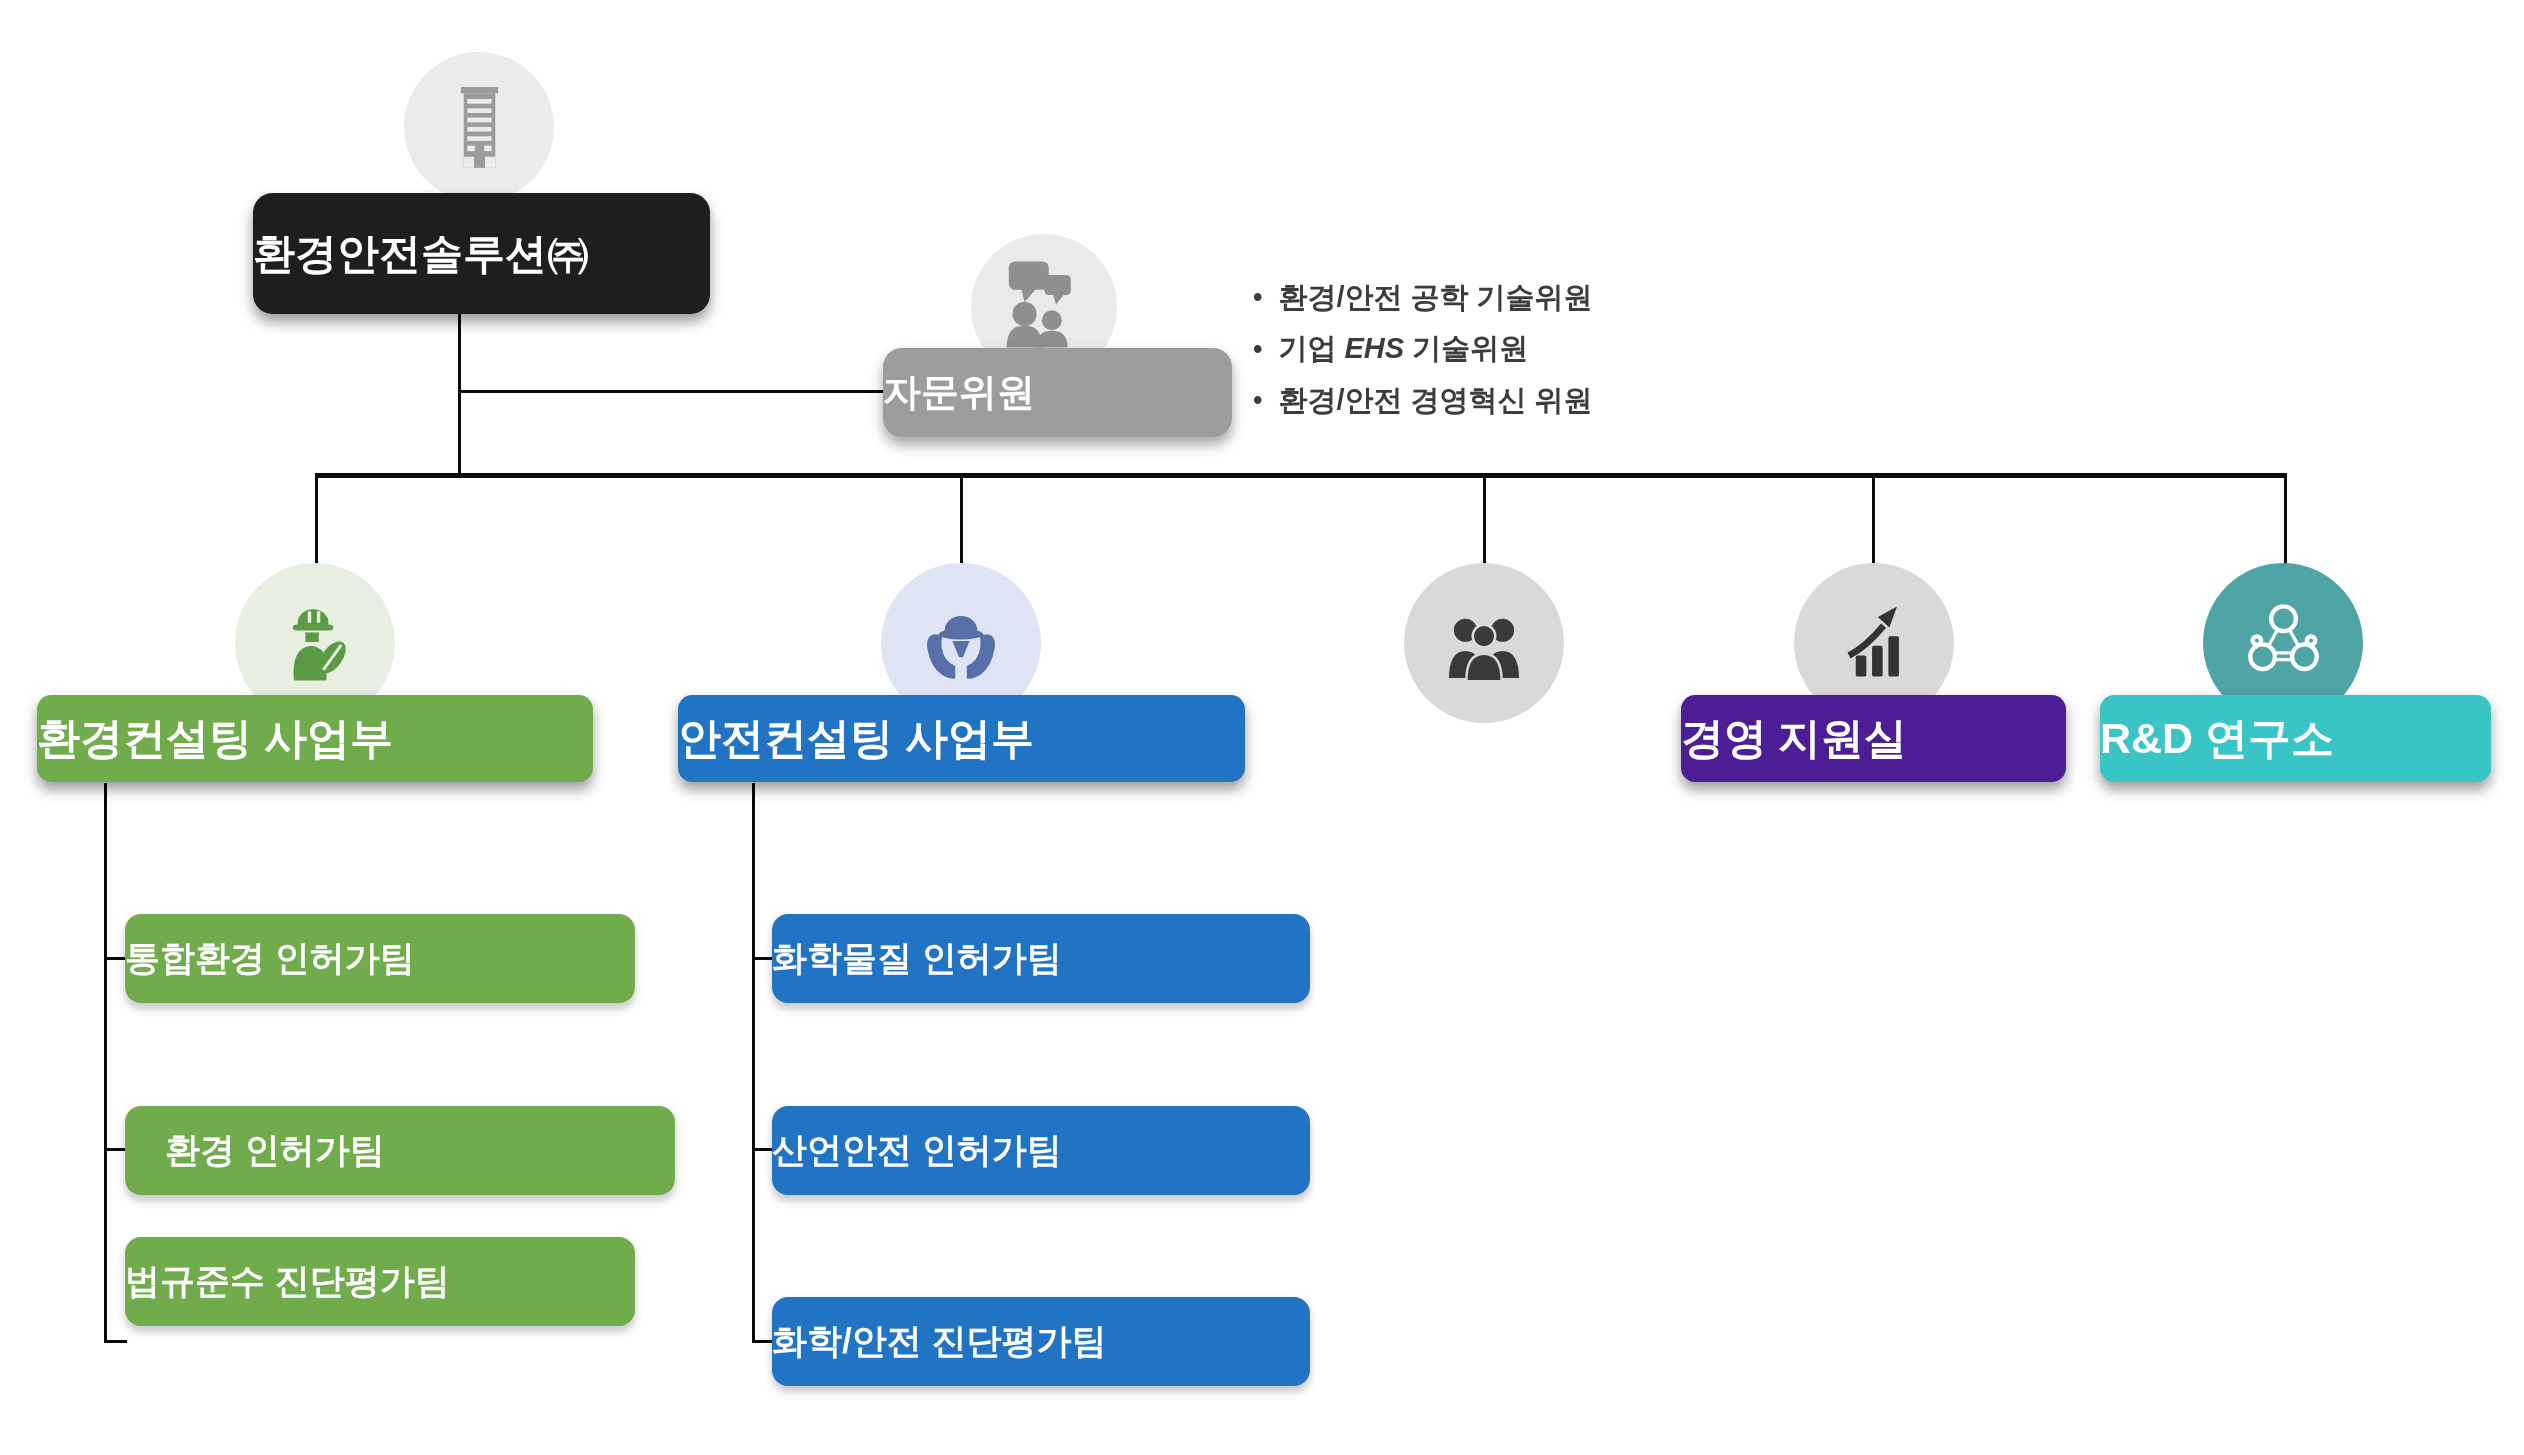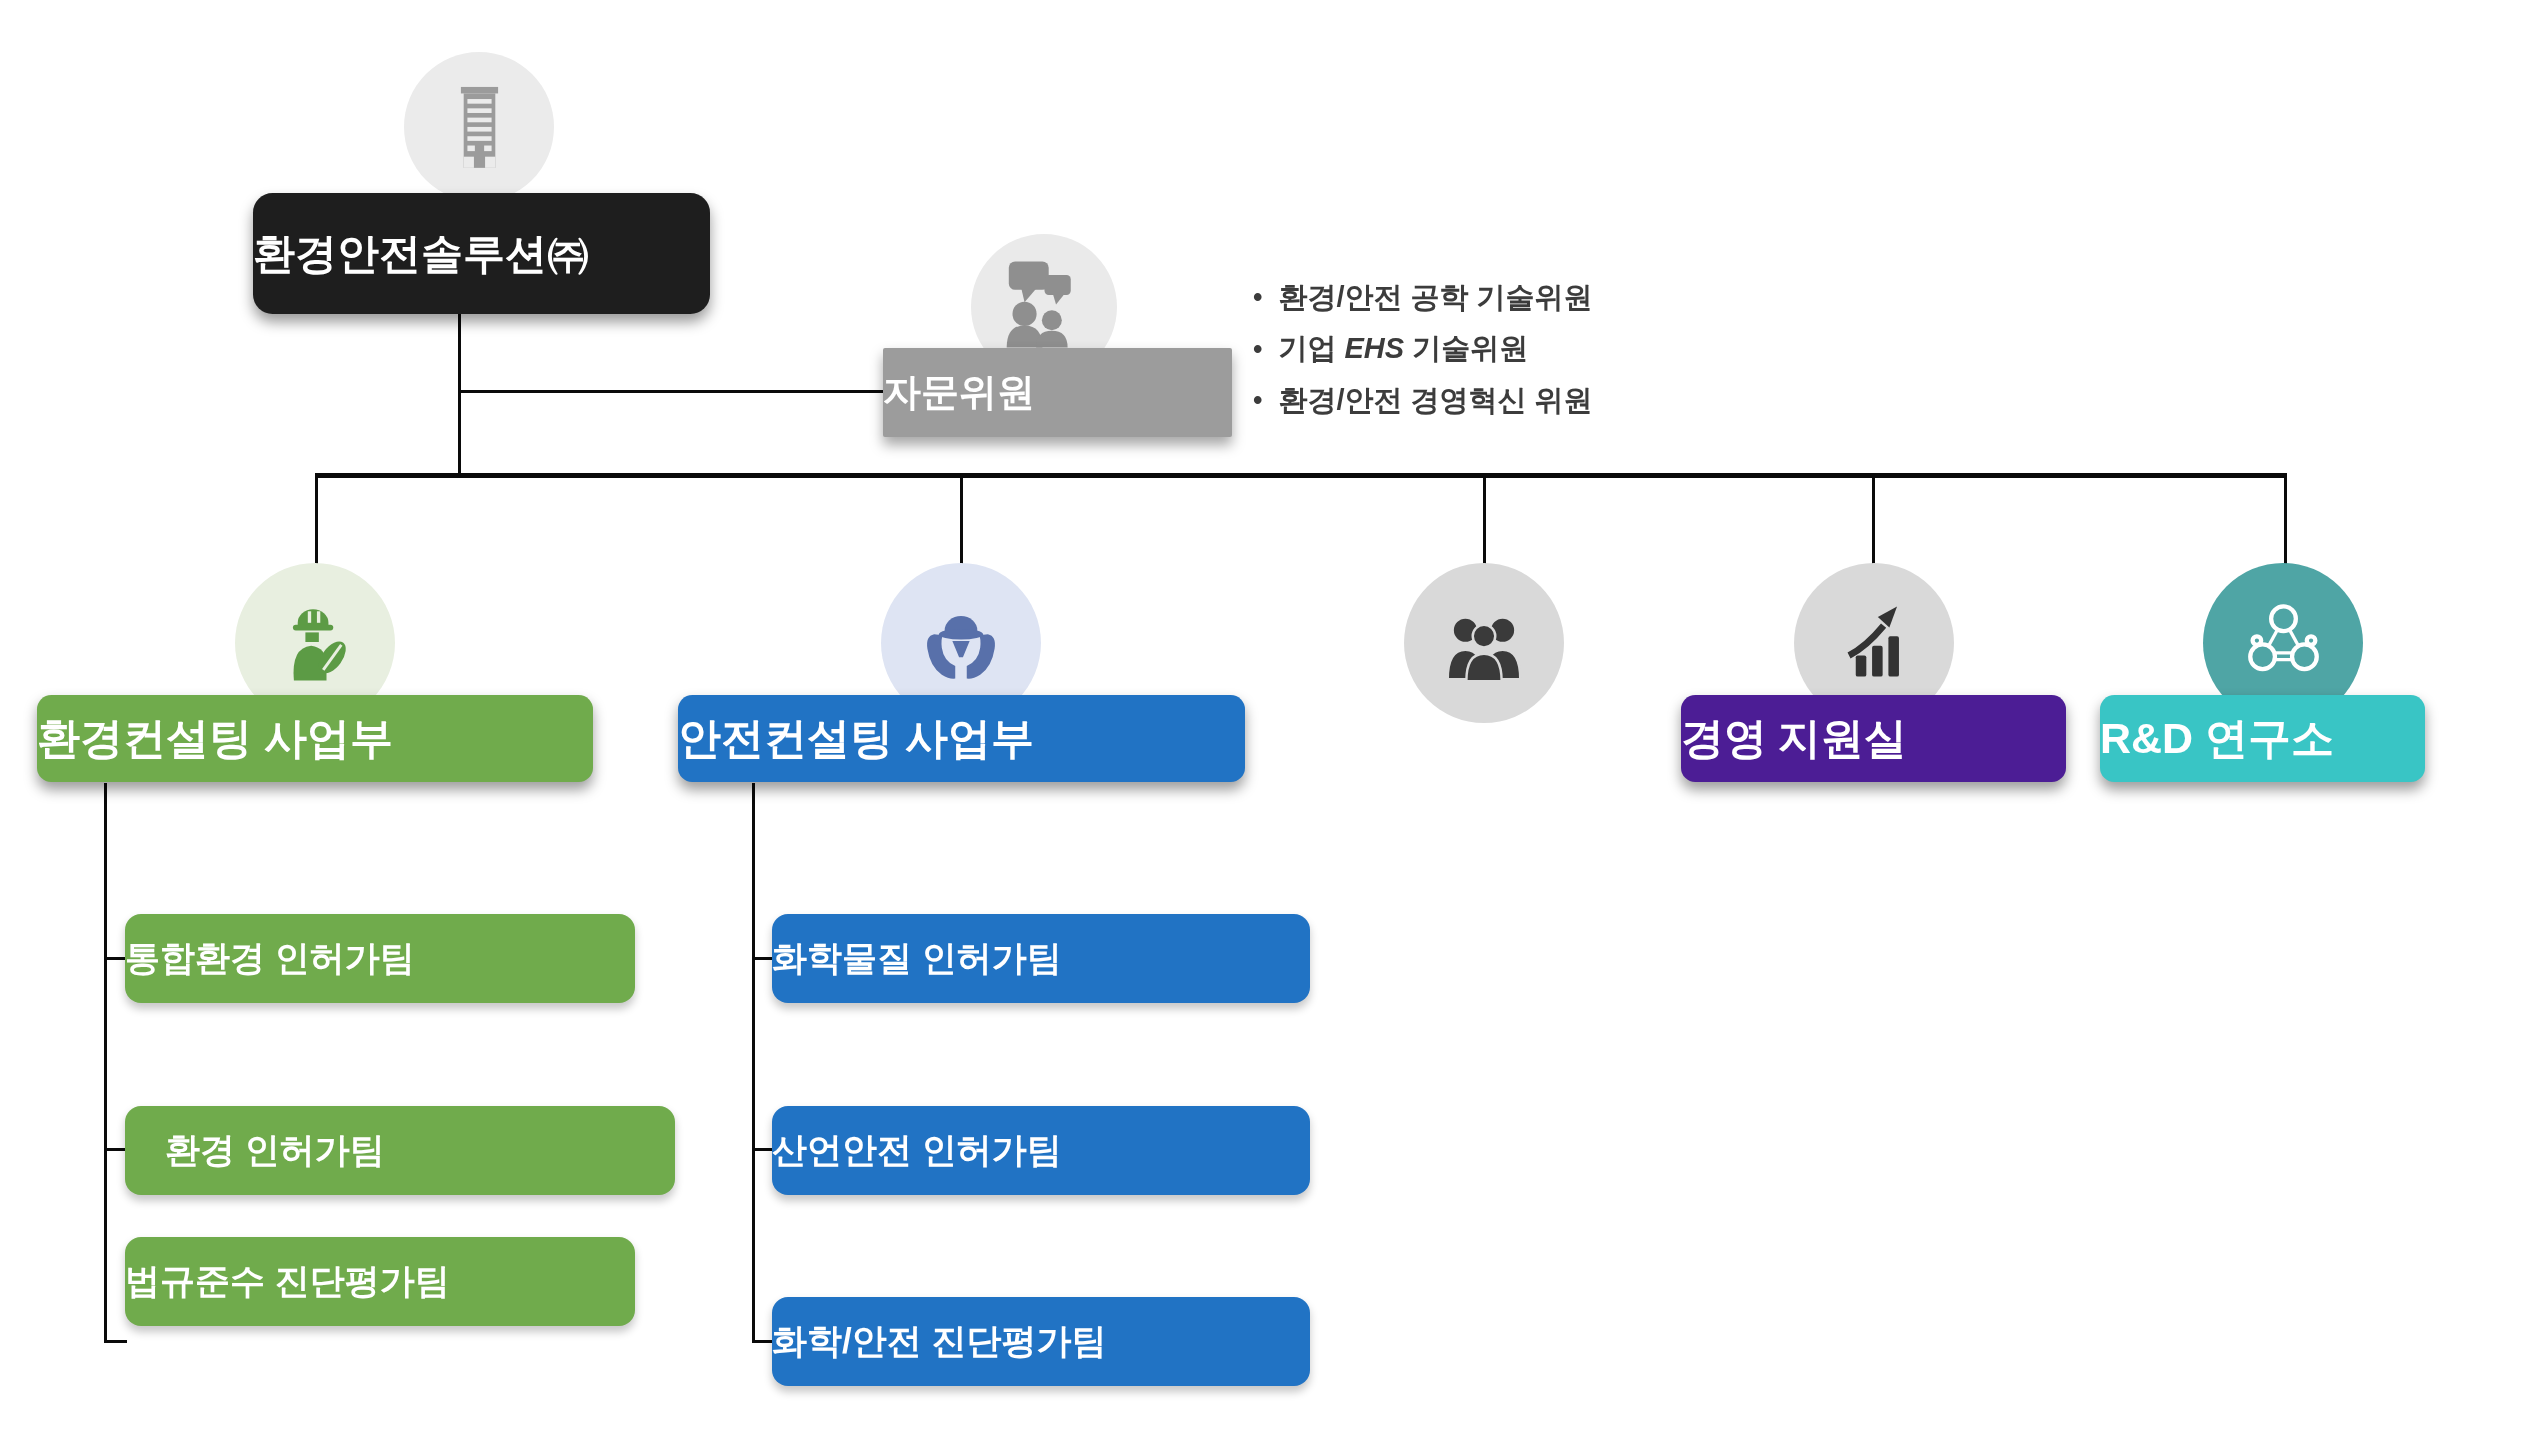--- a/index.html
+++ b/index.html
@@ -6,21 +6,21 @@
   .stage{position:relative;width:2525px;height:1455px;background:#ffffff;
          font-family:"Liberation Sans",sans-serif;overflow:hidden;}
   .line{position:absolute;background:#0a0a0a;z-index:0;}
   .circle{position:absolute;border-radius:50%;display:flex;align-items:center;
           justify-content:center;z-index:1;}
   .box{position:absolute;display:flex;align-items:center;justify-content:flex-start;
        color:#ffffff;font-weight:bold;z-index:2;text-align:center;}
   .root-box{left:253px;top:193px;width:457px;height:121px;background:#1E1E1E;
             border-radius:19.6px;font-size:42px;box-shadow:0 8px 14.3px rgba(0,0,0,.40);}
   .adv-box{left:883px;top:348px;width:349px;height:89px;background:#9C9C9C;
-           border-radius:2px;font-size:38px;box-shadow:0 7.1px 12.5px rgba(0,0,0,.35);}
+           border-radius:19px;font-size:38px;box-shadow:0 7.1px 12.5px rgba(0,0,0,.35);}
   .dept{top:695px;height:87px;border-radius:14.3px;font-size:43px;
         box-shadow:0 7.1px 12.5px rgba(0,0,0,.38);}
   .team{height:89px;border-radius:16px;font-size:35px;
         box-shadow:0 5.3px 9px rgba(0,0,0,.22);}
   .team-green{left:125px;width:510px;background:#70AB4C;}
   .team-blue{left:772px;width:538px;background:#2173C4;}
   .bullets{position:absolute;left:1253px;top:278px;z-index:2;}
   .bullet{display:flex;align-items:center;gap:16px;height:39px;margin-bottom:12.5px;
           font-size:29px;font-weight:bold;color:#3C3C3C;}
   .bullet .dot{font-size:27px;line-height:1;}
@@ -191,21 +191,21 @@
 
   <div class="box dept" style="left:37px;width:556px;background:#70AB4C;">
     <span>환경컨설팅 사업부</span>
   </div>
   <div class="box dept" style="left:678px;width:567px;background:#2173C4;">
     <span>안전컨설팅 사업부</span>
   </div>
   <div class="box dept" style="left:1681px;width:385px;background:#4c1d95;font-family:Liberation Serif, serif;">
     <span>경영 지원실</span>
   </div>
-  <div class="box dept" style="left:2100px;width:325px;background:#39C5C5;">
+  <div class="box dept" style="left:2100px;width:391px;background:#39C5C5;">
     <span>R&amp;D 연구소</span>
   </div>
 
   <div class="box team team-green" style="top:914px;">
     <span>통합환경 인허가팀</span>
   </div>
   <div class="box team team-green" style="top:1106px;padding-left:40px;">
     <span>환경 인허가팀</span>
   </div>
   <div class="box team team-green" style="top:1237px;">

